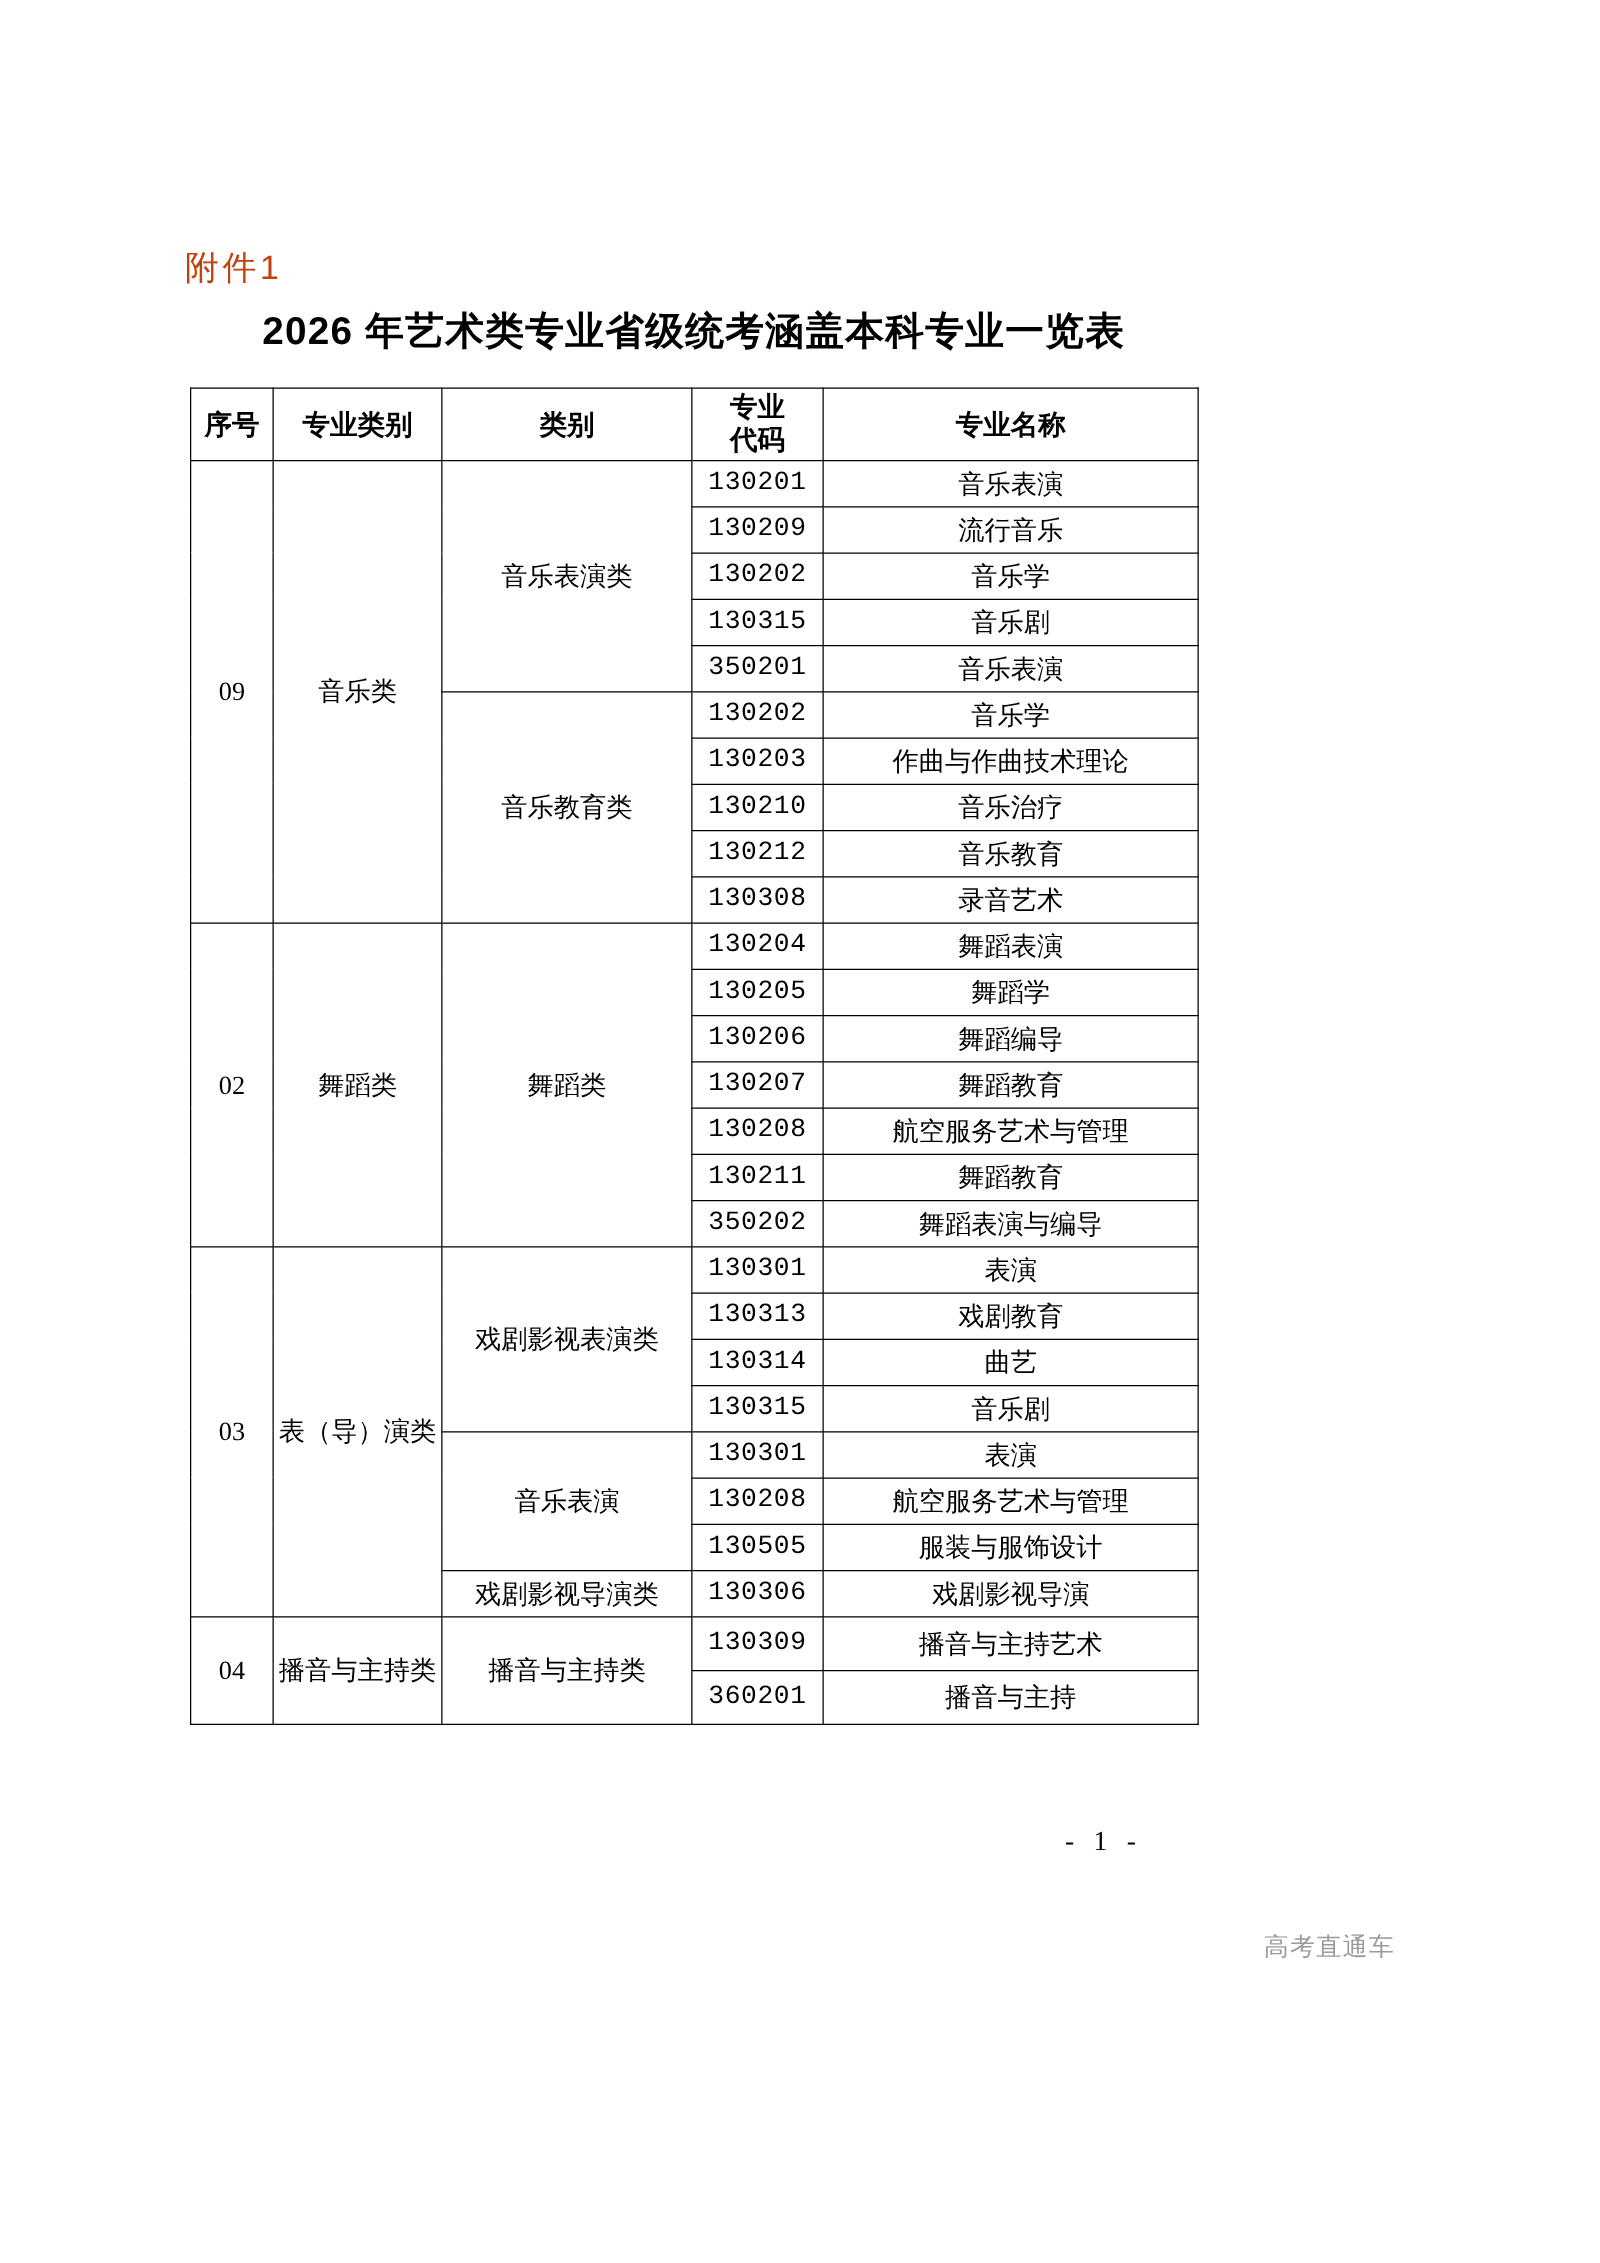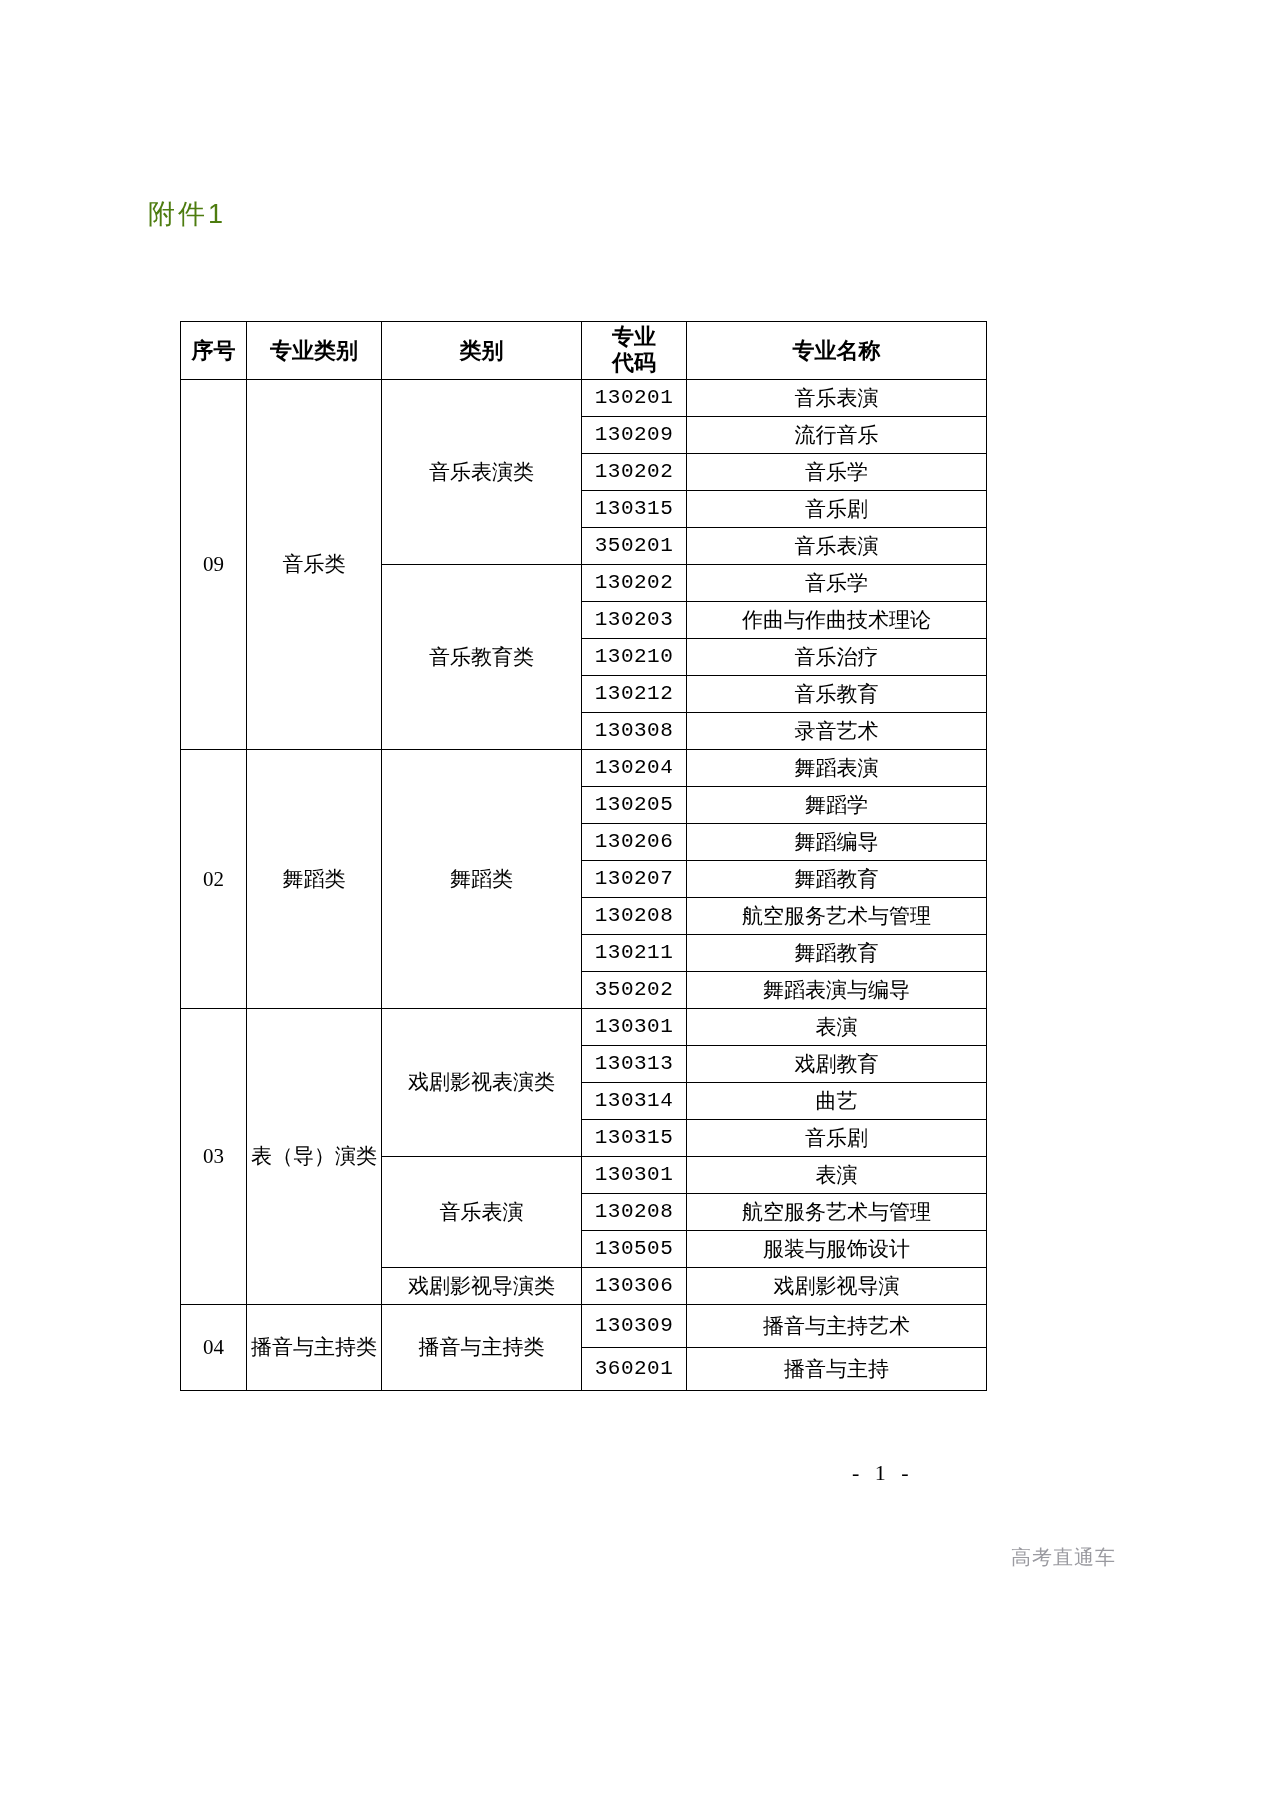--- a/index.html
+++ b/index.html
@@ -14,40 +14,39 @@
     width: 1280px; height: 1810px;
     background: #ffffff;
     overflow: hidden;
   }
   .attachment {
     position: absolute;
     left: 148px; top: 196px;
     font-size: 27px;
     font-family: "Liberation Sans", "DejaVu Sans", sans-serif;
     letter-spacing: 3px;
-    color: #4d7c0f;
+    color: #c2410c;
   }
   .doc-title {
     position: absolute;
     left: 152px; top: 244px;
     width: 806px;
     text-align: center;
     font-size: 31px;
     font-weight: bold;
     font-family: "Liberation Sans", "DejaVu Sans", sans-serif;
     letter-spacing: 1px;
     white-space: nowrap;
   }
   table.majors-table {
     position: absolute;
-    left: 152px; top: 321px;
+    left: 152px; top: 310px;
     width: 806px;
     border-collapse: collapse;
     table-layout: fixed;
-    margin-left: 28px;
   }
   .majors-table th, .majors-table td {
     border: 1.6px solid #000;
     text-align: center;
     vertical-align: middle;
     padding: 2px 4px;
     font-size: 21px;
     line-height: 1.35;
     overflow: hidden;
   }
@@ -83,20 +82,21 @@
     margin-left: 25px;
   }
 </style>
 </head>
 <body>
 
 <div class="page">
 
   <div class="attachment">附件1</div>
 
+  <div class="doc-title">2026 年艺术类专业省级统考涵盖本科专业一览表</div>
 
   <table class="majors-table">
     <colgroup>
       <col style="width:66px">
       <col style="width:135px">
       <col style="width:200px">
       <col style="width:105px">
       <col style="width:300px">
     </colgroup>
     <thead>

